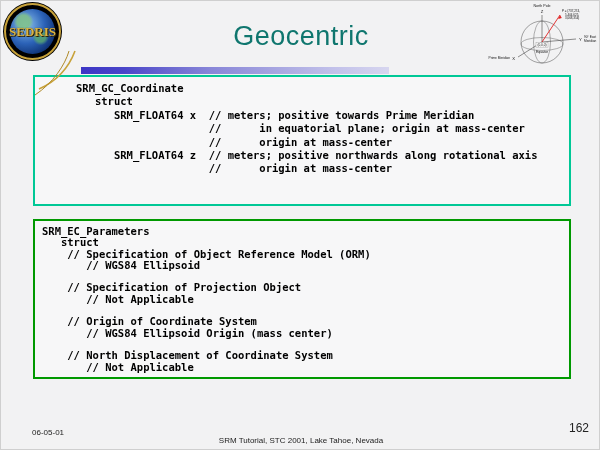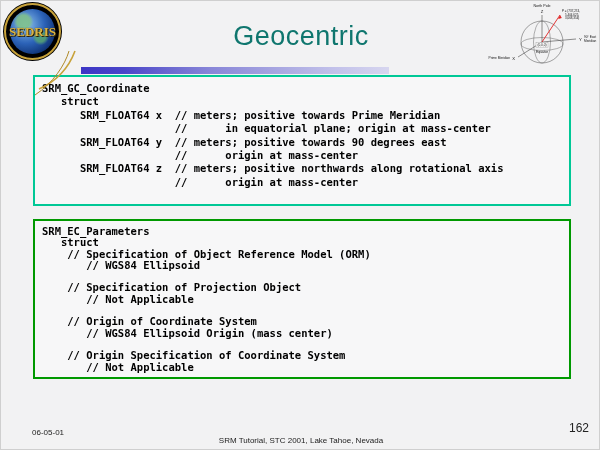--- a/index.html
+++ b/index.html
@@ -63,21 +63,21 @@
     background:#f7f7f8;
   }
   .gc-box { top:74px;  height:131px; border:2px solid #00c896; padding:5px 0 0 7px; }
   .ec-box { top:218px; height:160px; border:2px solid #009900; padding:5px 0 0 7px; }
 
   .code-line {
     font-family:"DejaVu Sans Mono","Liberation Mono",monospace;
     font-weight:bold; color:#000;
     font-size:10.5px; white-space:pre;
   }
-  .gc-box .code-line { line-height:13.4px; min-height:13.4px; }
+  .gc-box .code-line { line-height:13.4px; min-height:13.4px;margin-left:34px; }
   .ec-box .code-line { line-height:11.3px; min-height:11.3px; }
 
   
   .footer-date  { position:absolute; left:8px;  bottom:12px; font-size:8px; color:#222;padding-left:23px; }
   .footer-center{ position:absolute; left:0; bottom:4px; width:600px; text-align:center; font-size:8px; color:#222; }
   .footer-page  { position:absolute; right:10px; bottom:14px; font-size:12px; color:#222; }
 </style>
 </head>
 <body>
 
@@ -123,39 +123,38 @@
     <text x="74" y="10" font-size="3" fill="#111">P = (737,274,</text>
     <text x="77" y="13.6" font-size="3" fill="#111">5,404,625,</text>
     <text x="77" y="17.2" font-size="3" fill="#111">3,068,354)</text>
   </svg>
 
   <div class="code-box gc-box">
     <div class="code-line">SRM_GC_Coordinate</div>
     <div class="code-line">   struct</div>
     <div class="code-line">      SRM_FLOAT64 x  // meters; positive towards Prime Meridian</div>
     <div class="code-line">                     //      in equatorial plane; origin at mass-center</div>
-    <div class="code-line">      SRM_FLOAT64 y  // meters; positive towards 90 degrees east</div>
     <div class="code-line">                     //      origin at mass-center</div>
     <div class="code-line">      SRM_FLOAT64 z  // meters; positive northwards along rotational axis</div>
     <div class="code-line">                     //      origin at mass-center</div>
   </div>
 
   <div class="code-box ec-box">
     <div class="code-line">SRM_EC_Parameters</div>
     <div class="code-line">   struct</div>
     <div class="code-line">    // Specification of Object Reference Model (ORM)</div>
     <div class="code-line">       // WGS84 Ellipsoid</div>
     <div class="code-line"> </div>
     <div class="code-line">    // Specification of Projection Object</div>
     <div class="code-line">       // Not Applicable</div>
     <div class="code-line"> </div>
     <div class="code-line">    // Origin of Coordinate System</div>
     <div class="code-line">       // WGS84 Ellipsoid Origin (mass center)</div>
     <div class="code-line"> </div>
-    <div class="code-line">    // Origin Specification of Coordinate System</div>
+    <div class="code-line">    // North Displacement of Coordinate System</div>
     <div class="code-line">       // Not Applicable</div>
   </div>
 
   <div class="footer-date">06-05-01</div>
   <div class="footer-center">SRM Tutorial, STC 2001, Lake Tahoe, Nevada</div>
   <div class="footer-page">162</div>
 
 </div>
 
 </body></html>

